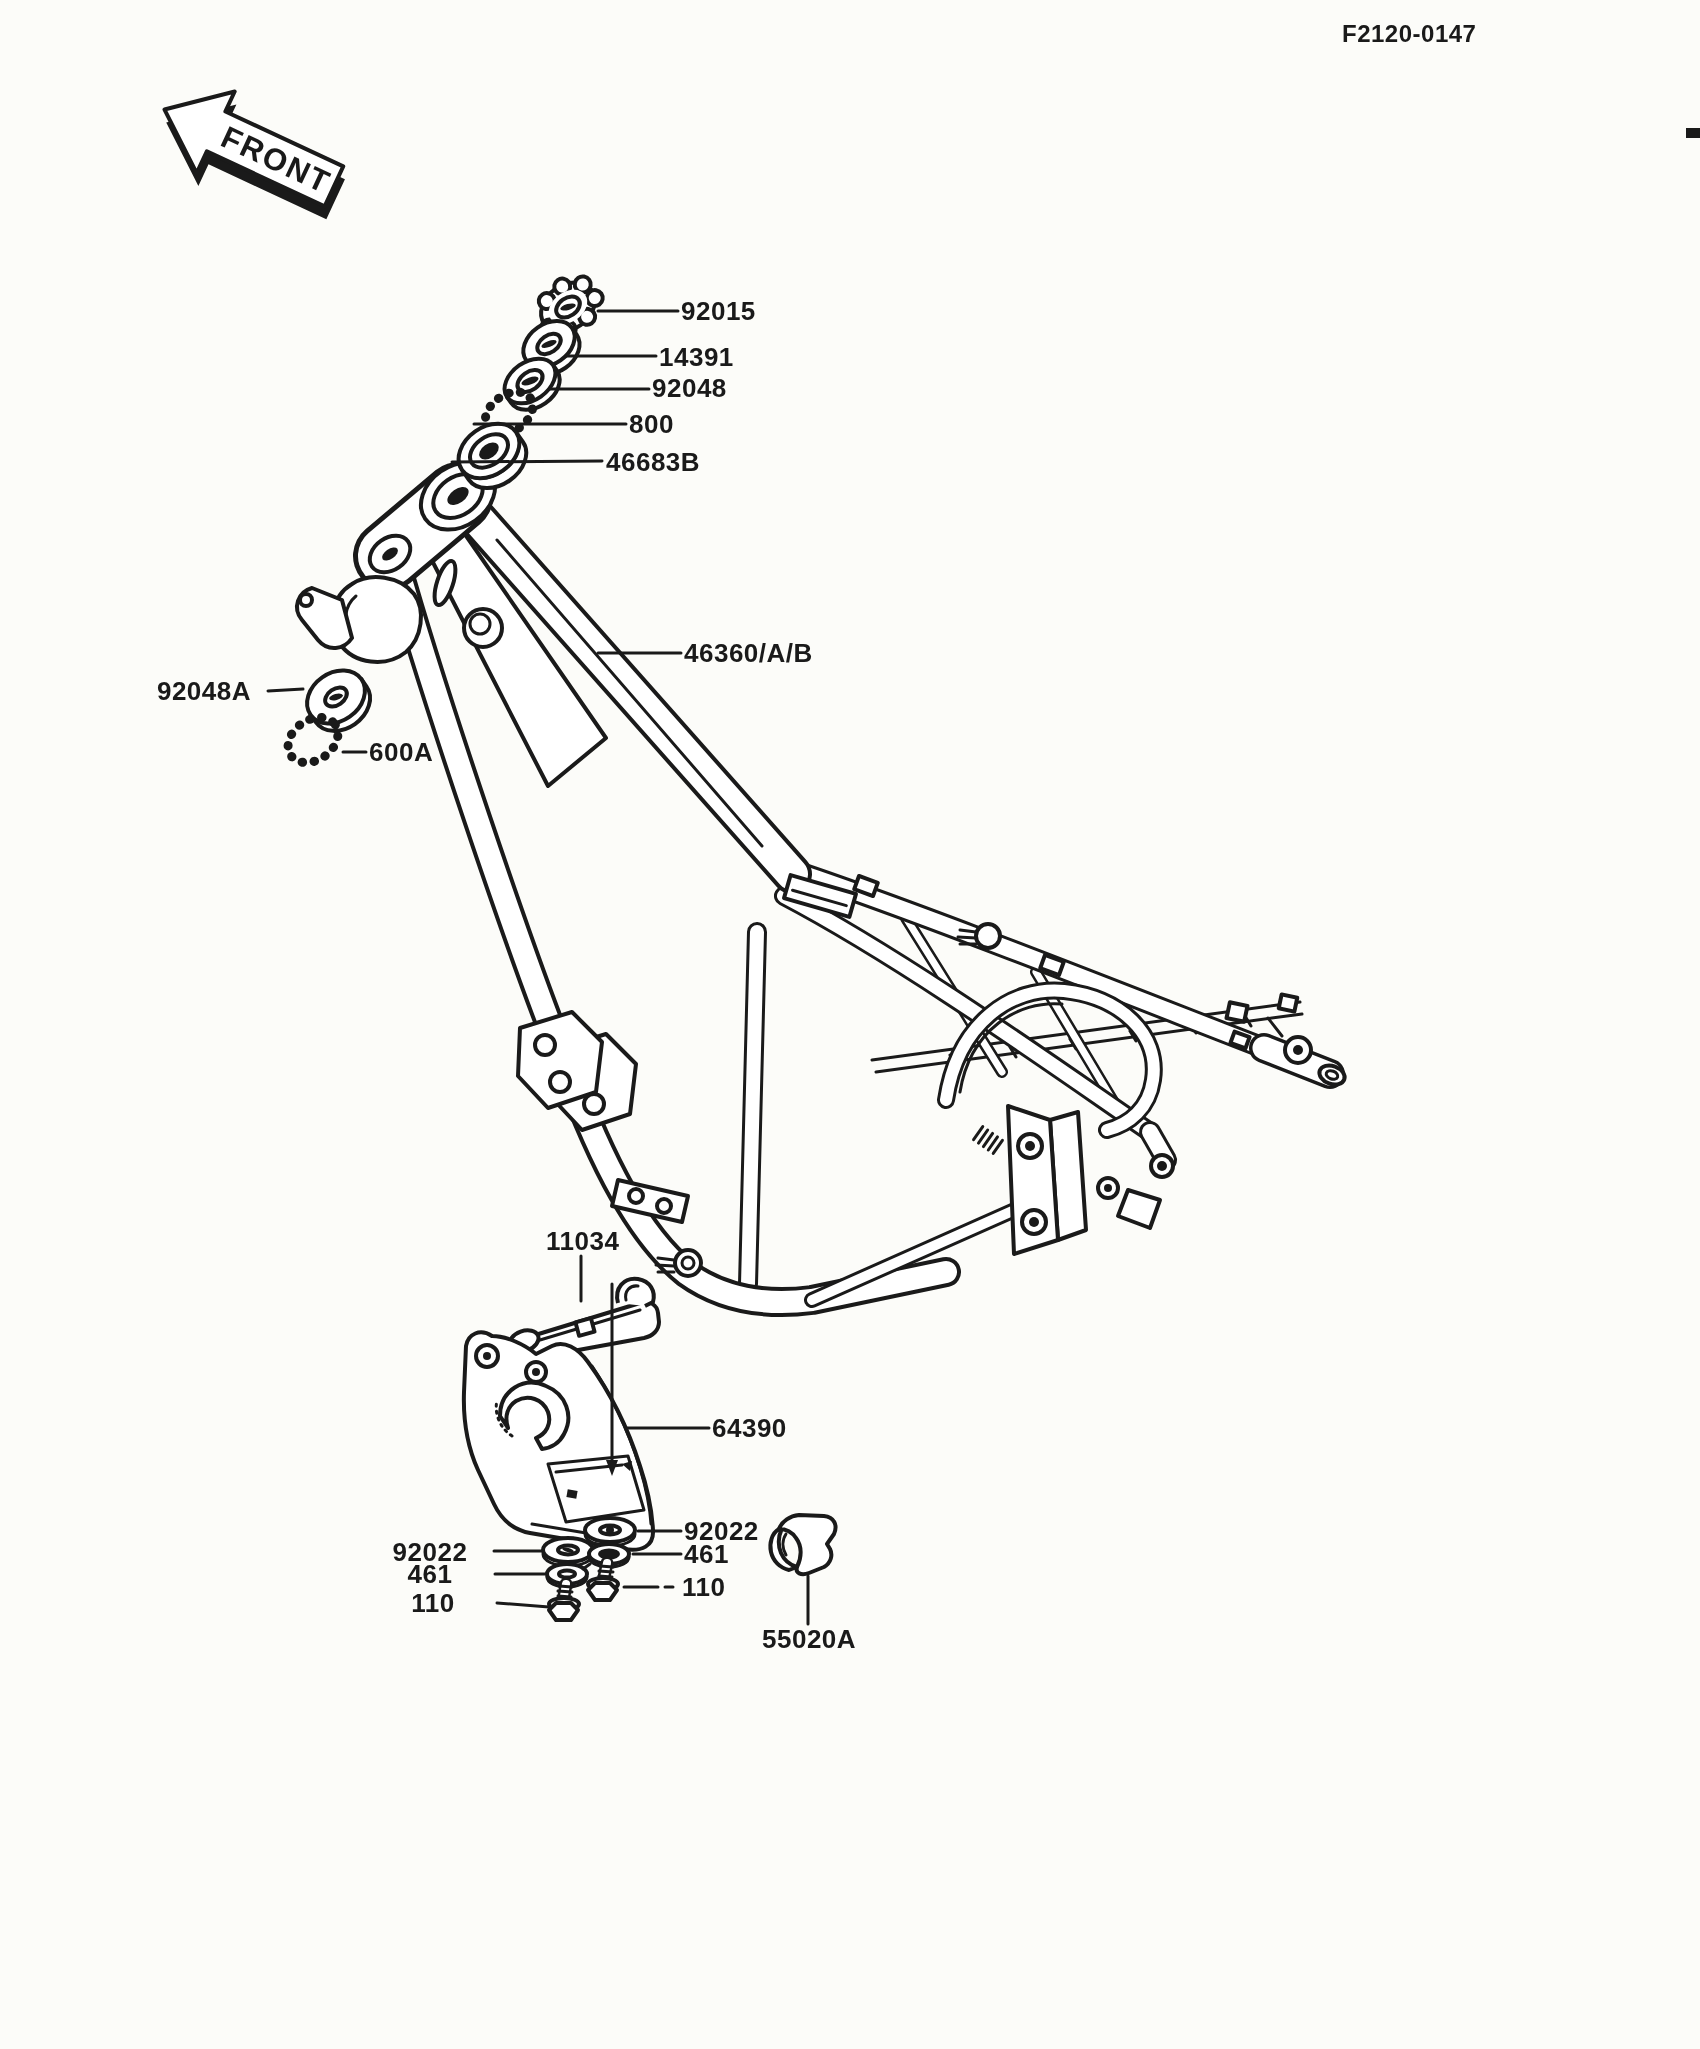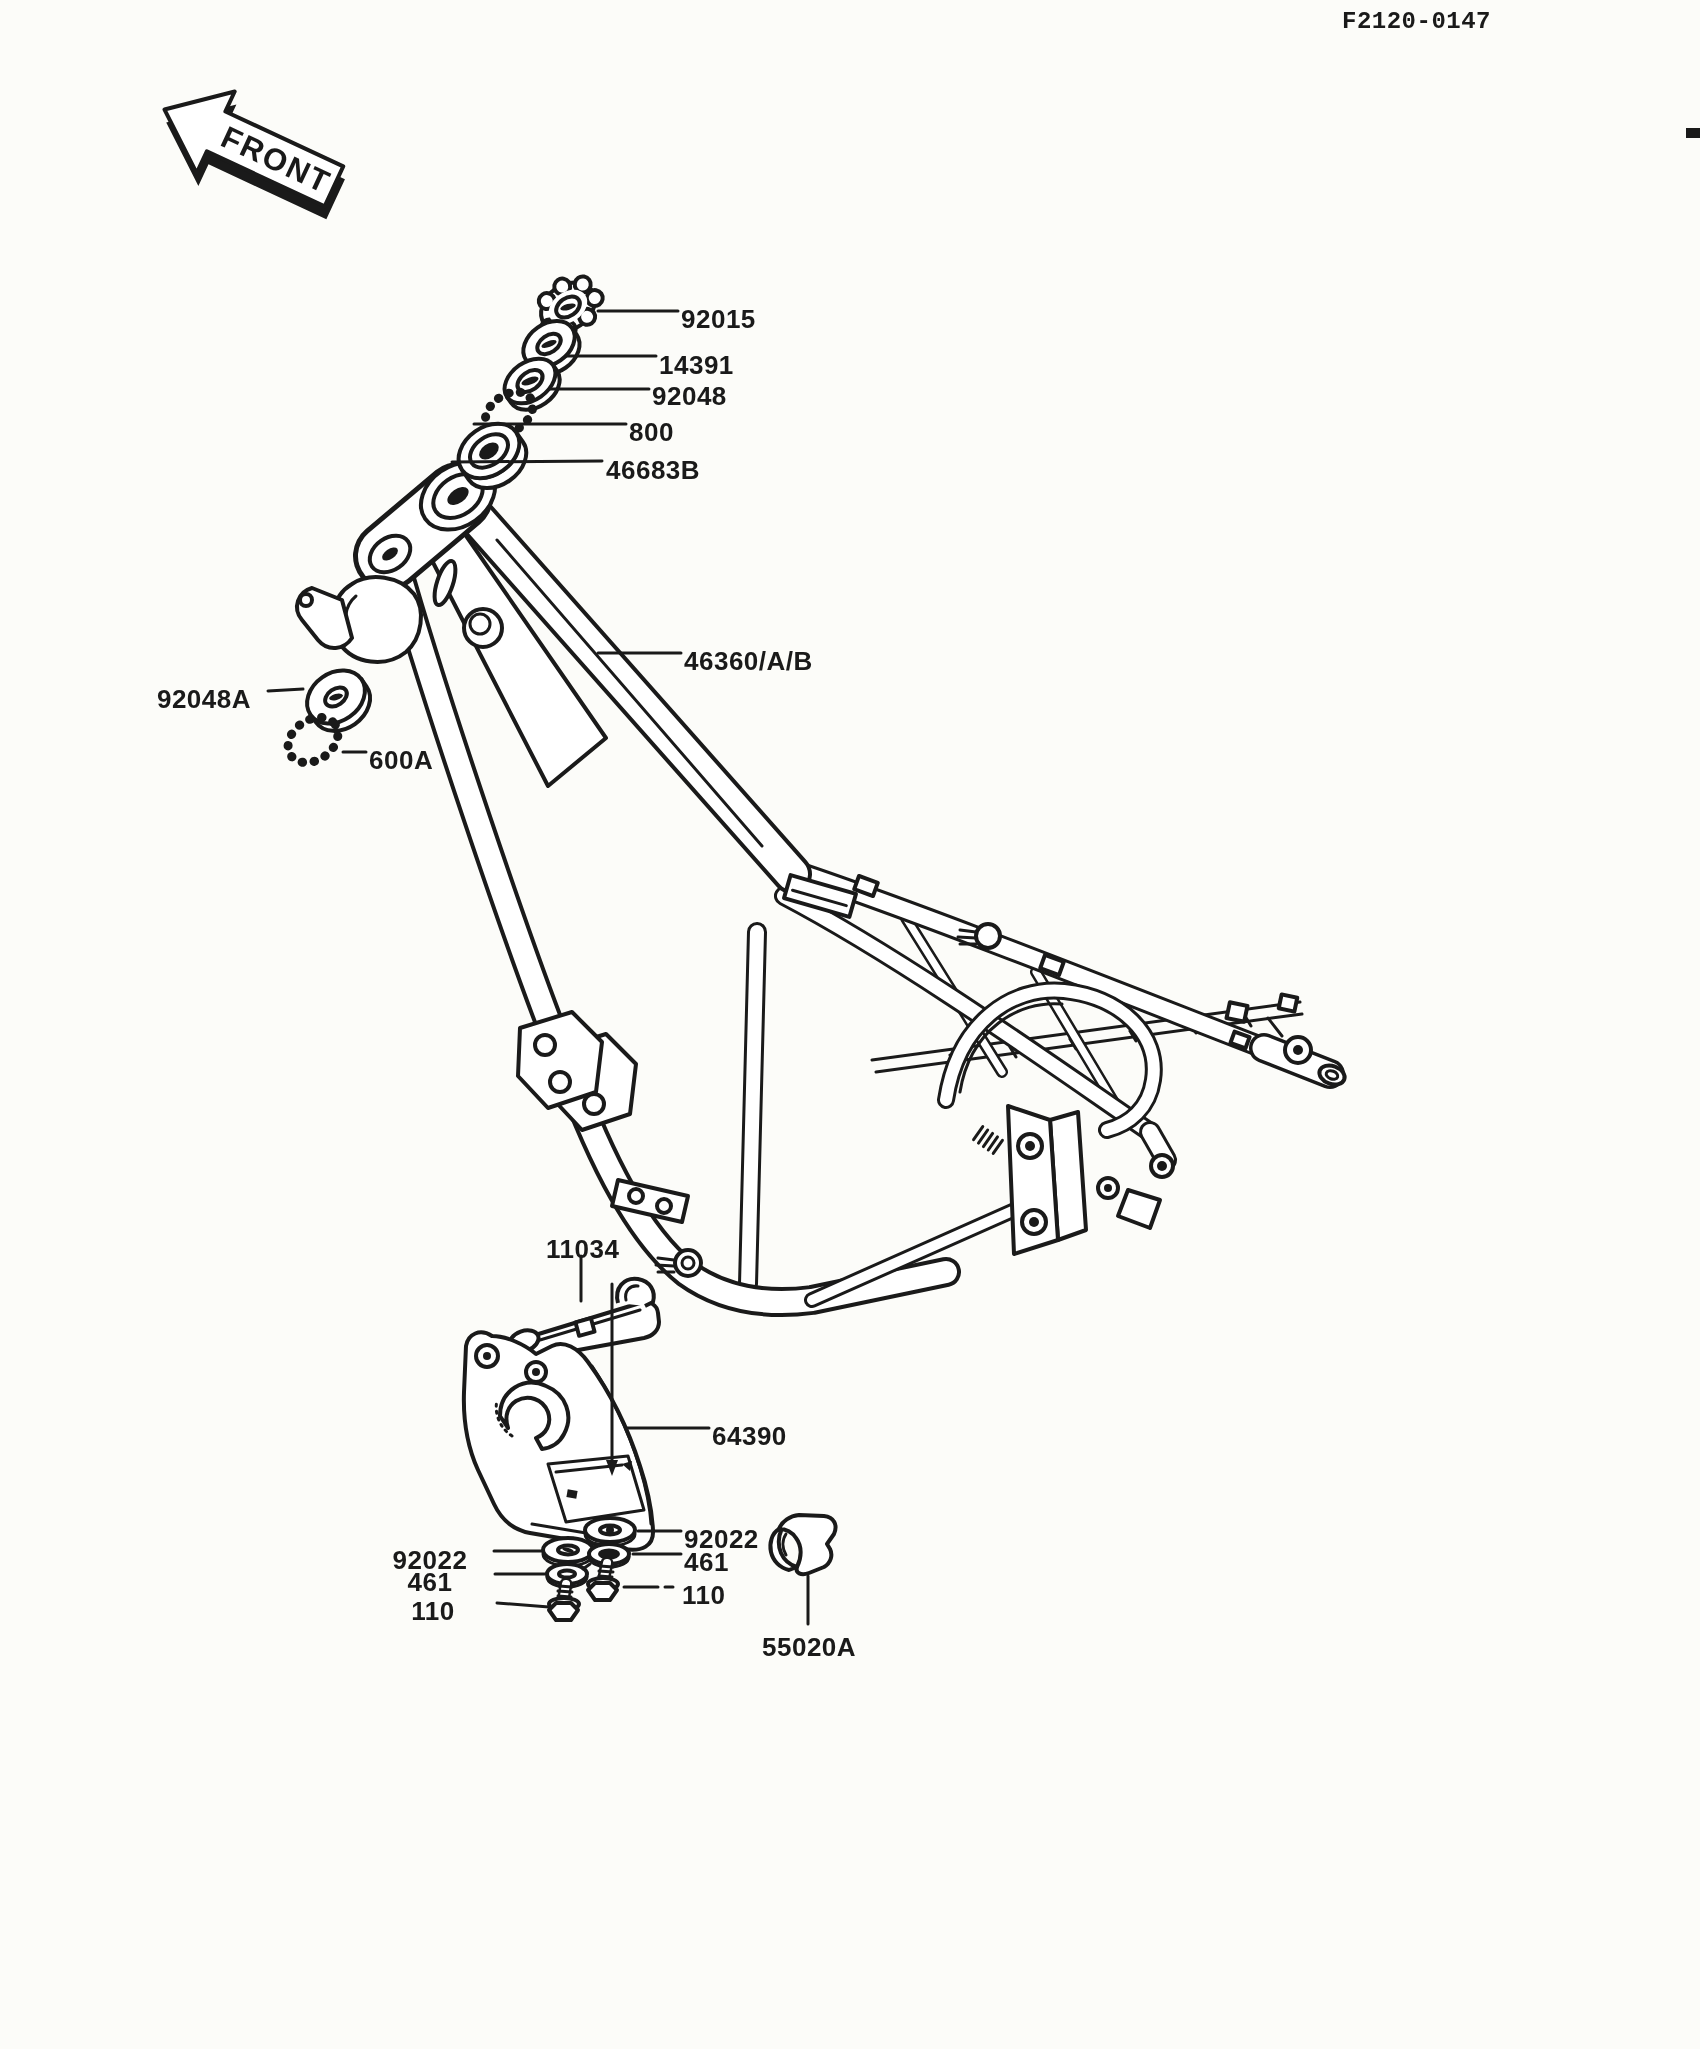--- a/index.html
+++ b/index.html
@@ -6,24 +6,24 @@
   body{width:1700px;height:2049px;background:#fcfcf9;overflow:hidden;
        font-family:"Liberation Sans",sans-serif;}
   #page{position:relative;width:1700px;height:2049px;background:#fcfcf9;color:#1a1a1a;}
   #art{position:absolute;left:0;top:0;}
   .bk{stroke:#1a1a1a;fill:none;stroke-linecap:round;stroke-linejoin:round;}
   .wh{stroke:#ffffff;fill:none;stroke-linecap:round;stroke-linejoin:round;}
   .ln{stroke:#1a1a1a;fill:none;stroke-linecap:round;stroke-linejoin:round;stroke-width:3;}
   .fw{fill:#ffffff;stroke:#1a1a1a;stroke-width:4;stroke-linejoin:round;}
   .fd{fill:#1a1a1a;stroke:none;}
   .lbl{position:absolute;font-weight:bold;font-size:26px;line-height:1;color:#1a1a1a;
-       white-space:nowrap;transform:translateY(-50%);letter-spacing:0.5px;margin-top:8px;}
+       white-space:nowrap;transform:translateY(-50%);letter-spacing:0.5px;}
   .lbl.r{width:118px;text-align:center;}
-  .code{position:absolute;left:1342px;top:8px;font-weight:bold;font-size:24px;
-        color:#1a1a1a;letter-spacing:0.5px;font-family:Liberation Mono, monospace;}
+  .code{position:absolute;left:1342px;top:20px;font-weight:bold;font-size:24px;
+        color:#1a1a1a;letter-spacing:0.5px;}
 </style>
 </head>
 <body>
 
 <div id="page">
 
 <svg id="art" width="1700" height="2049" viewBox="0 0 1700 2049">
   <defs>
     <path id="d-backbone" d="M 466,506 L 792,874"></path>
     <path id="d-rail-up" d="M 786,868 C 920,912 1160,1008 1264,1048"></path>

